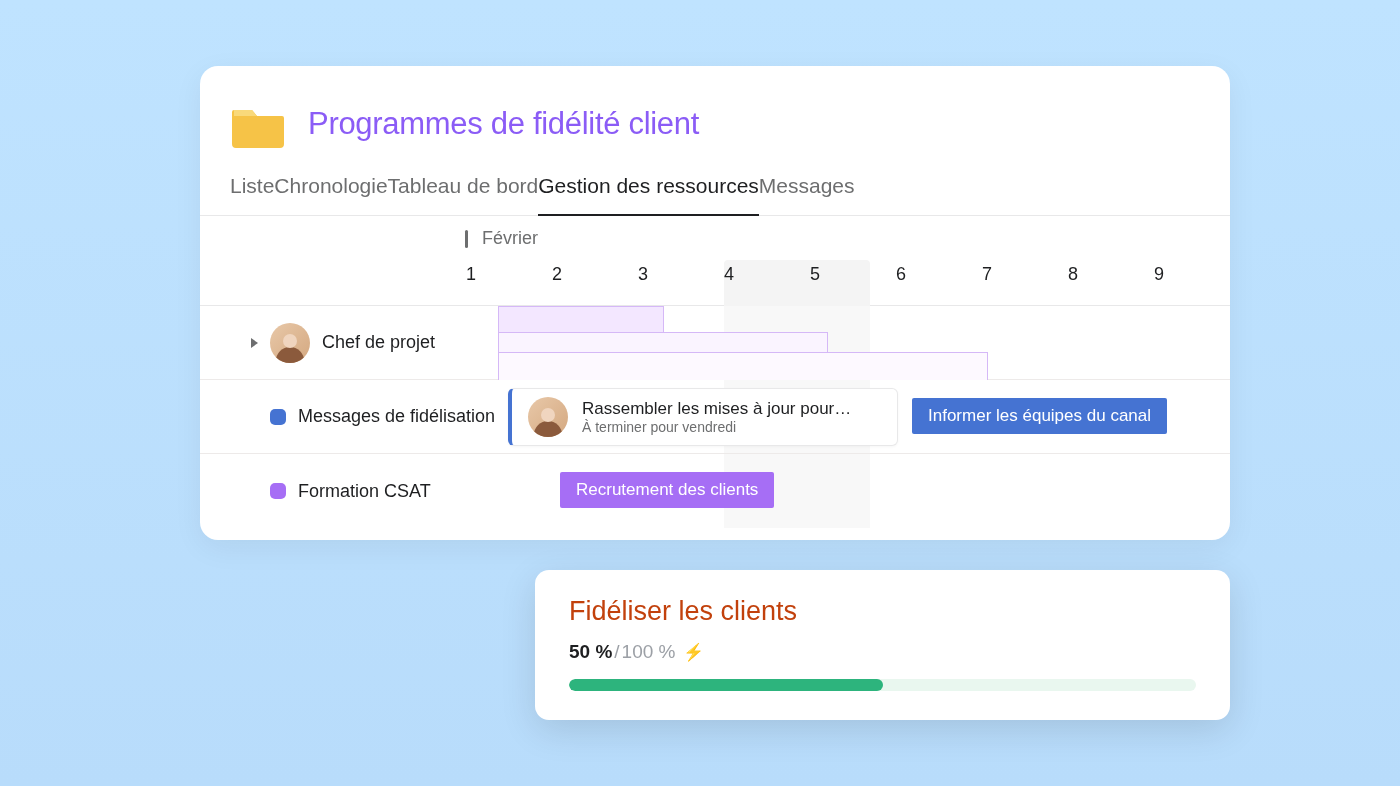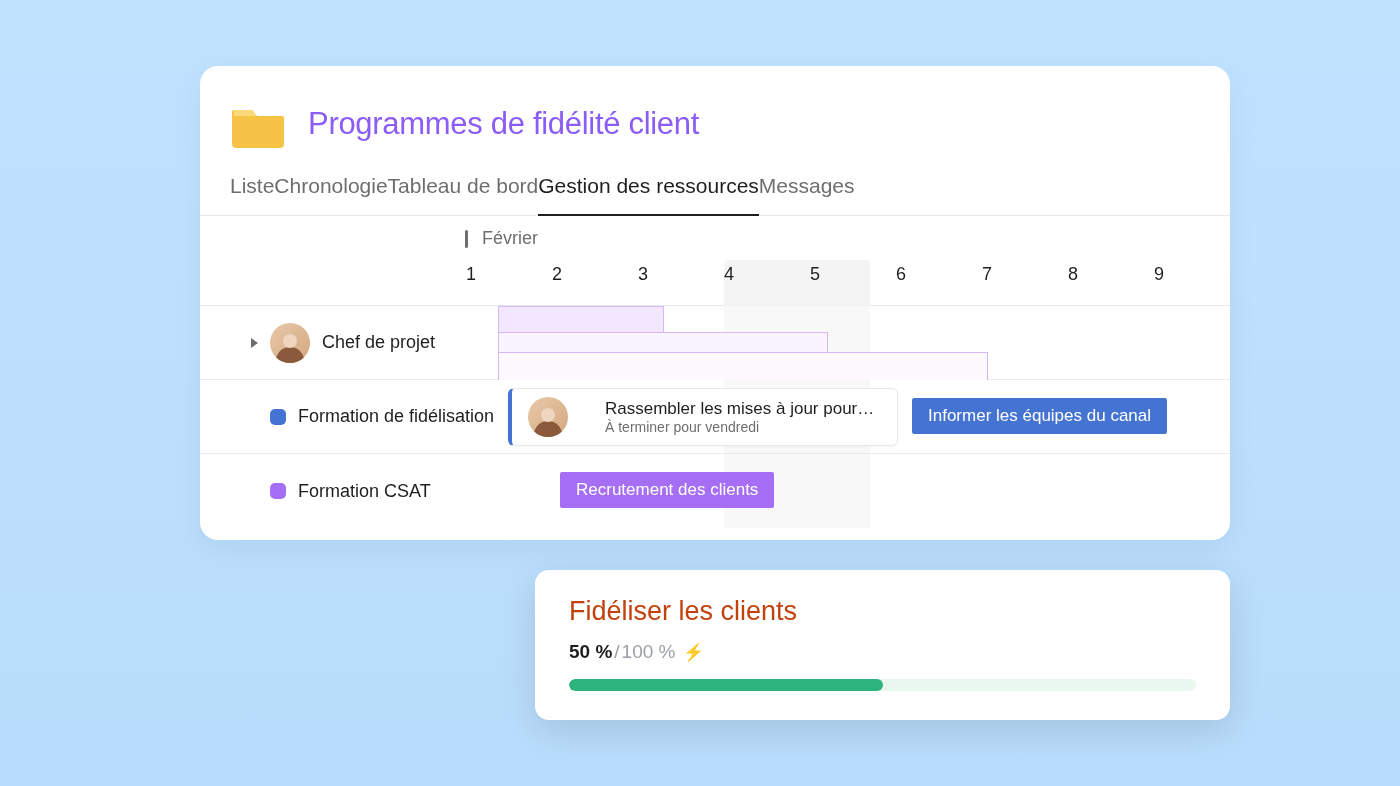--- a/index.html
+++ b/index.html
@@ -202,21 +202,21 @@
     border: 1px solid #e8e8e9;
     border-left: 4px solid #4573d2;
     border-radius: 6px;
     display: flex;
     align-items: center;
     gap: 14px;
     padding: 0 16px;
     z-index: 3;
     box-shadow: 0 1px 3px rgba(0,0,0,0.04);
   }
-  .task-text { display: flex; flex-direction: column; margin-left: 23px; }
+  .task-text { display: flex; flex-direction: column; }
   .task-title {
     font-size: 17px;
     color: #1e1f21;
     white-space: nowrap;
   }
   .task-sub {
     font-size: 14px;
     color: #6d6e6f;
   }
   .pill {
@@ -348,21 +348,21 @@
         <div class="expand-caret"></div>
         <div class="avatar"></div>
         <span class="row-label">Chef de projet</span>
       </div>
     </div>
 
     <div class="row">
       <div class="row-left">
         <span style="width:7px"></span>
         <div class="color-chip chip-blue"></div>
-        <span class="row-label">Formation de fidélisation</span>
+        <span class="row-label">Messages de fidélisation</span>
       </div>
       <div class="task-card">
         <div class="avatar avatar-sm"></div>
         <div class="task-text">
           <span class="task-title">Rassembler les mises à jour pour…</span>
           <span class="task-sub">À terminer pour vendredi</span>
         </div>
       </div>
       <div class="pill pill-blue" style="left:712px; top:18px;">Informer les équipes du canal</div>
     </div>

